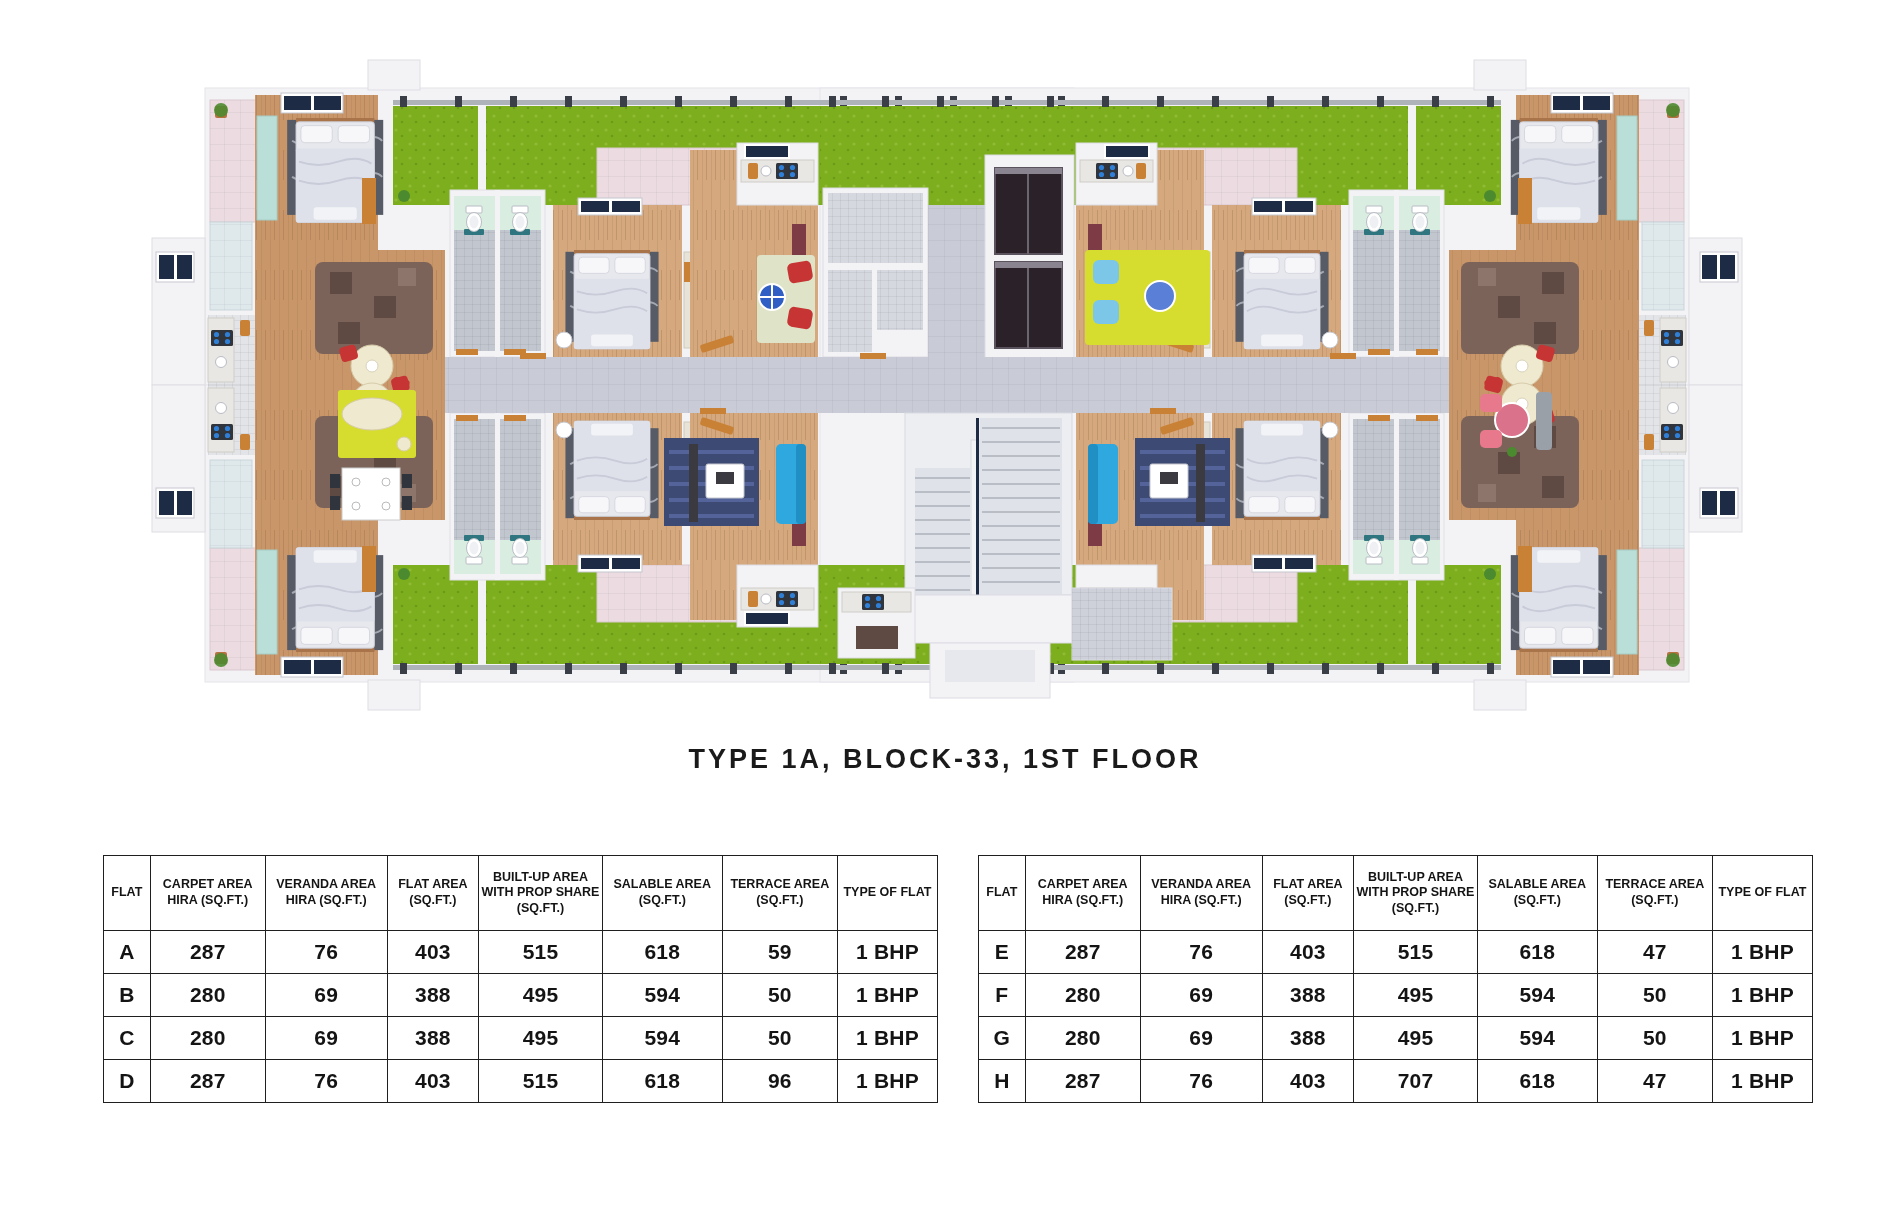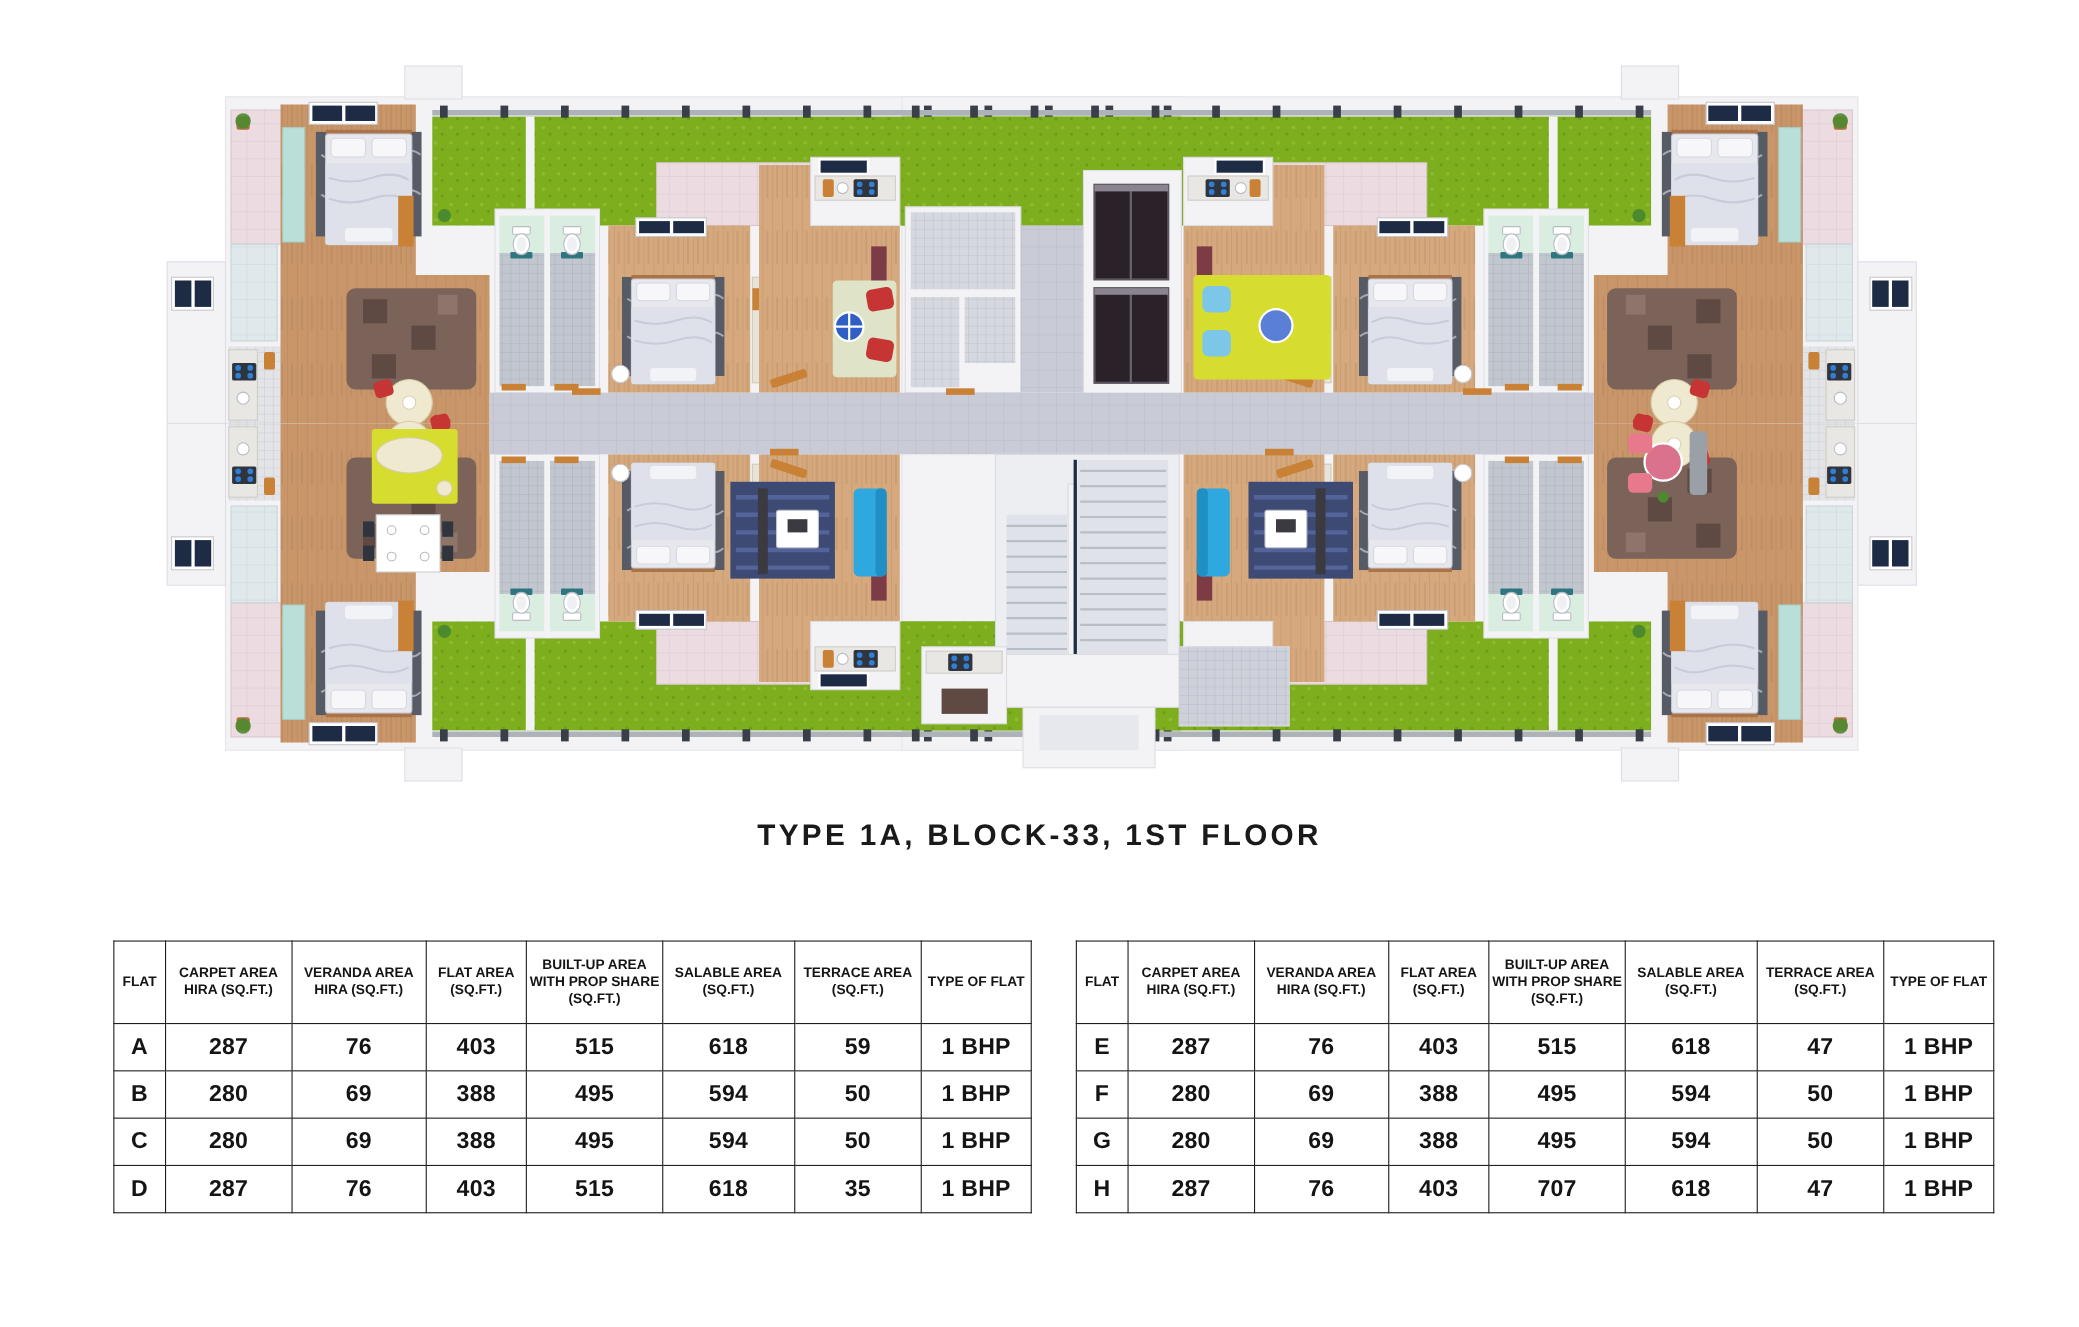--- a/index.html
+++ b/index.html
@@ -376,21 +376,21 @@
     <td>50</td>
     <td>1 BHP</td>
   </tr>
   <tr>
     <td>D</td>
     <td>287</td>
     <td>76</td>
     <td>403</td>
     <td>515</td>
     <td>618</td>
-    <td>35</td>
+    <td>96</td>
     <td>1 BHP</td>
   </tr>
 </tbody>
   </table>
 
 <table class="tbl" id="tbl-right">
   <colgroup>
     <col style="width:5.6%">
       <col style="width:13.8%">
       <col style="width:14.6%">

